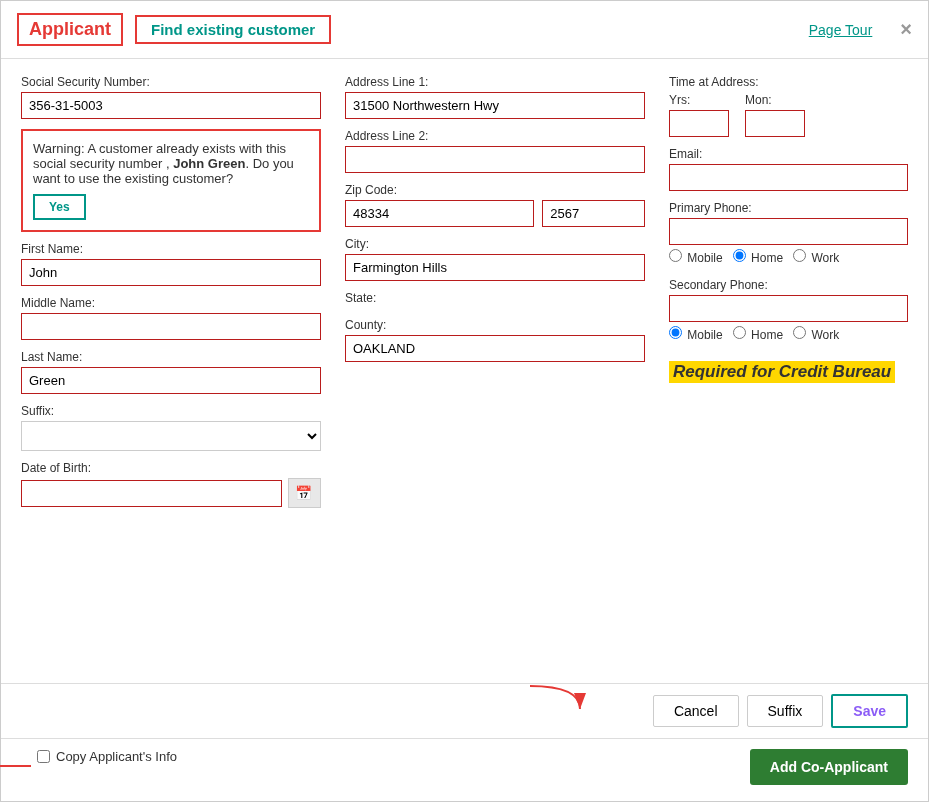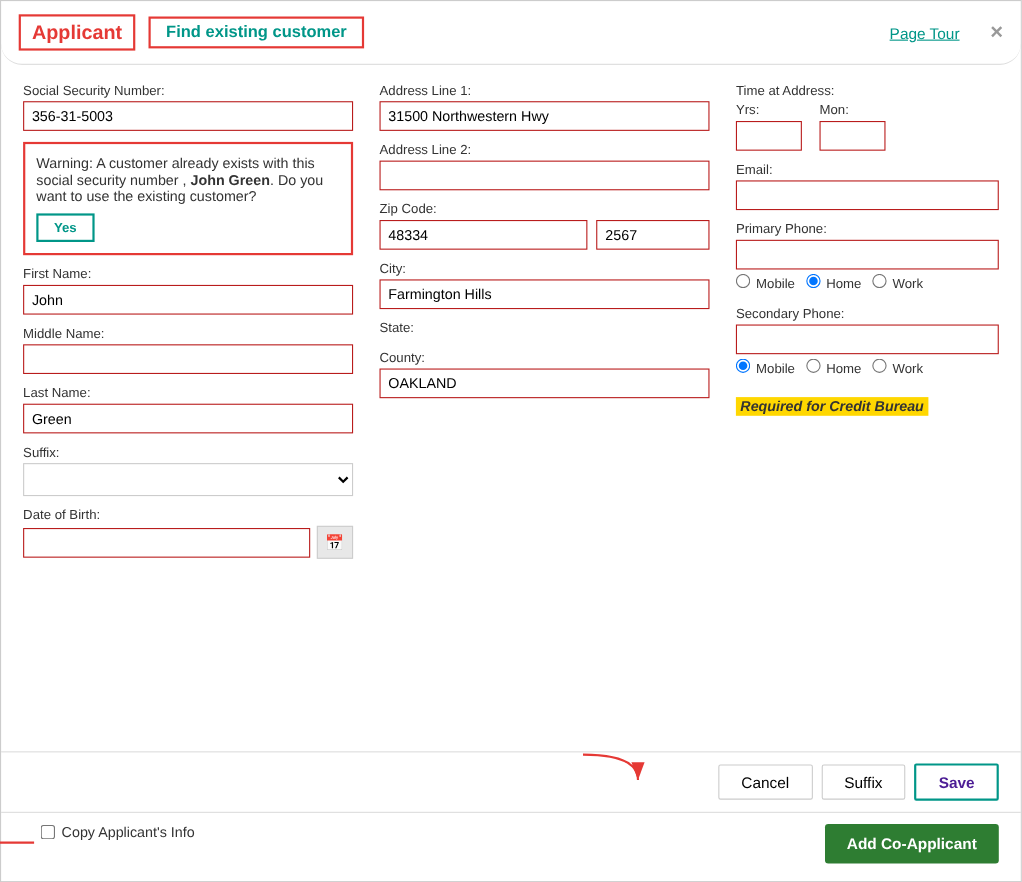--- a/index.html
+++ b/index.html
@@ -1,18 +1,18 @@
 <!DOCTYPE html>
 <html><head>
   <meta charset="utf-8">
   <style>
     * { box-sizing: border-box; margin: 0; padding: 0; }
     body { font-family: Arial, sans-serif; font-size: 13px; background: #f0f0f0; display: flex; justify-content: center; align-items: center; min-height: 100vh; }
     .modal { width: 929px; min-height: 802px; background: #fff; border: 1px solid #ccc; position: relative; display: flex; flex-direction: column; }
-    .modal-header { display: flex; align-items: center; padding: 12px 16px; border-bottom: 1px solid #ddd; gap: 12px; border-radius: 19px; }
+    .modal-header { display: flex; align-items: center; padding: 12px 16px; border-bottom: 1px solid #ddd; gap: 12px; }
     .header-title { border: 2px solid #e53935; padding: 4px 10px; color: #e53935; font-size: 18px; font-weight: bold; }
     .header-find-btn { border: 2px solid #e53935; padding: 4px 14px; color: #009688; font-size: 15px; font-weight: 600; background: #fff; cursor: pointer; }
     .header-spacer { flex: 1; }
     .page-tour { color: #009688; font-size: 14px; text-decoration: underline; cursor: pointer; margin-right: 16px; }
     .close-btn { color: #999; font-size: 20px; cursor: pointer; font-weight: bold; }
     .modal-body { flex: 1; padding: 16px 20px; overflow-y: auto; }
     .form-grid { display: grid; grid-template-columns: 300px 300px 1fr; gap: 0 24px; }
     .col { display: flex; flex-direction: column; gap: 0; }
     .field-group { margin-bottom: 10px; }
     label { display: block; font-size: 12px; color: #333; margin-bottom: 3px; }
@@ -22,27 +22,27 @@
     .warning-box .yes-btn { border: 2px solid #009688; color: #009688; background: #fff; padding: 4px 14px; font-size: 12px; cursor: pointer; margin-top: 8px; display: inline-block; font-weight: bold; }
     .zip-row { display: flex; gap: 8px; }
     .zip-row input:first-child { flex: 2; }
     .zip-row input:last-child { flex: 1; }
     .time-at-address { display: flex; gap: 16px; margin-top: 4px; }
     .time-at-address .mini-field { display: flex; flex-direction: column; }
     .time-at-address label { font-size: 12px; color: #333; }
     .time-at-address input { width: 60px; }
     .phone-radios { display: flex; align-items: center; gap: 10px; margin-top: 4px; font-size: 12px; }
     .phone-radios input[type="radio"] { margin-right: 2px; }
-    .required-credit { color: #FFD700; font-style: italic; font-weight: bold; font-size: 13px; margin-top: 6px; background: #FFD700; color: #333; padding: 1px 4px; display: inline-block; }
+    .required-credit { color: #FFD700; font-style: italic; font-weight: bold; font-size: 17px; margin-top: 6px; background: #FFD700; color: #333; padding: 1px 4px; display: inline-block; }
     .dob-row { display: flex; align-items: center; gap: 6px; }
     .dob-row input { flex: 1; }
     .cal-btn { border: 1px solid #ccc; background: #e8e8e8; padding: 4px 7px; cursor: pointer; font-size: 14px; height: 30px; }
     .modal-footer { border-top: 1px solid #ddd; padding: 10px 20px; display: flex; justify-content: flex-end; gap: 8px; align-items: center; position: relative; }
     .footer-btn { padding: 7px 20px; font-size: 14px; border: 1px solid #ccc; background: #fff; cursor: pointer; border-radius: 2px; }
-    .footer-btn.save-btn { background: #fff; border: 2px solid #009688; color: #4c1d95; font-weight: bold; }
+    .footer-btn.save-btn { background: #fff; border: 2px solid #009688; color: #8b5cf6; font-weight: bold; }
     .footer-btn.cancel-btn { background: #fff; }
     .footer-btn.clear-btn { background: #fff; }
     .modal-bottom { padding: 10px 20px 16px; display: flex; align-items: flex-start; gap: 16px; border-top: 1px solid #ddd; }
     .copy-check { display: flex; align-items: center; gap: 6px; font-size: 13px; }
     .add-coapplicant { background: #2e7d32; color: #fff; border: none; padding: 10px 20px; font-size: 14px; font-weight: bold; cursor: pointer; border-radius: 3px; display: flex; align-items: center; gap: 8px; }
   </style>
 </head>
 <body>
 
 <div class="modal">

